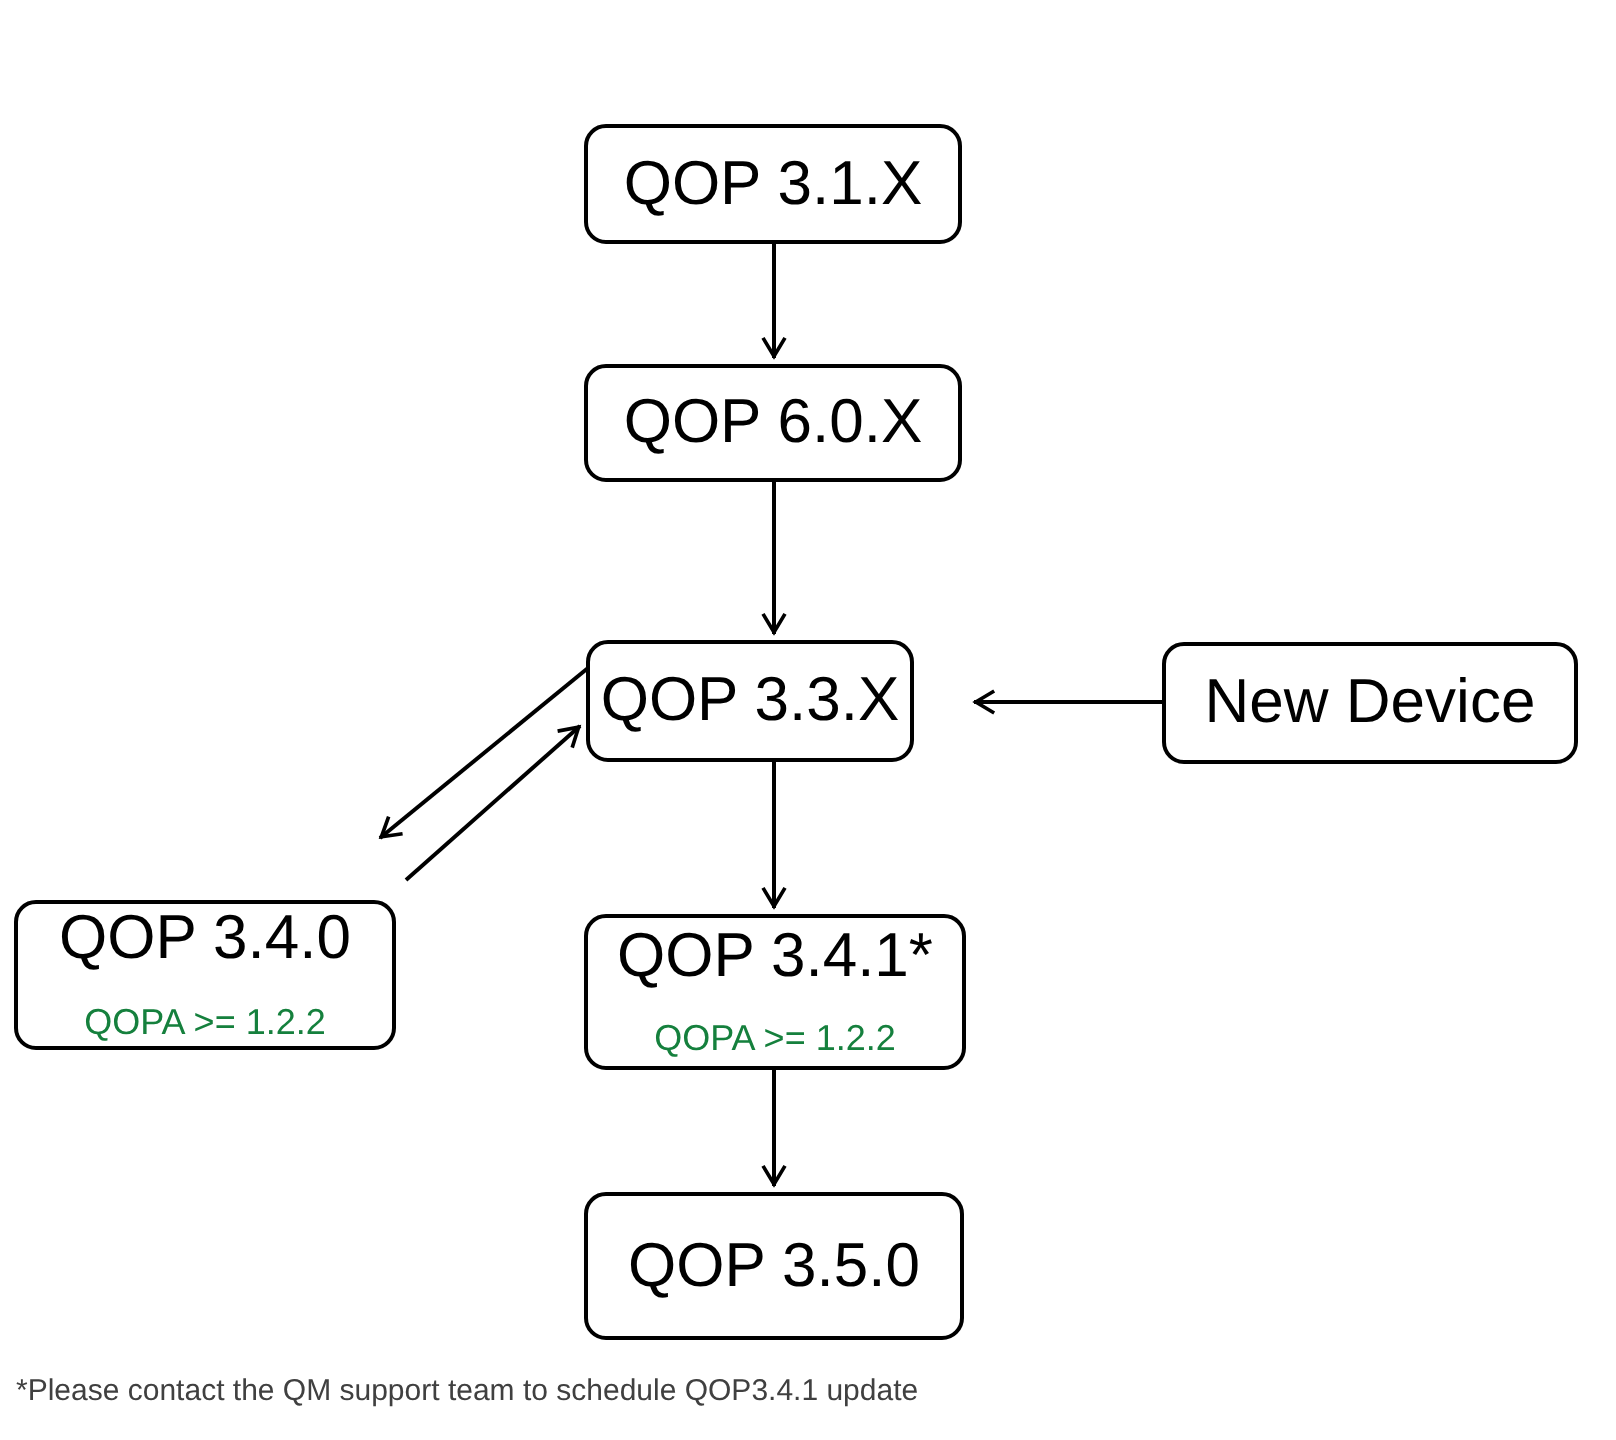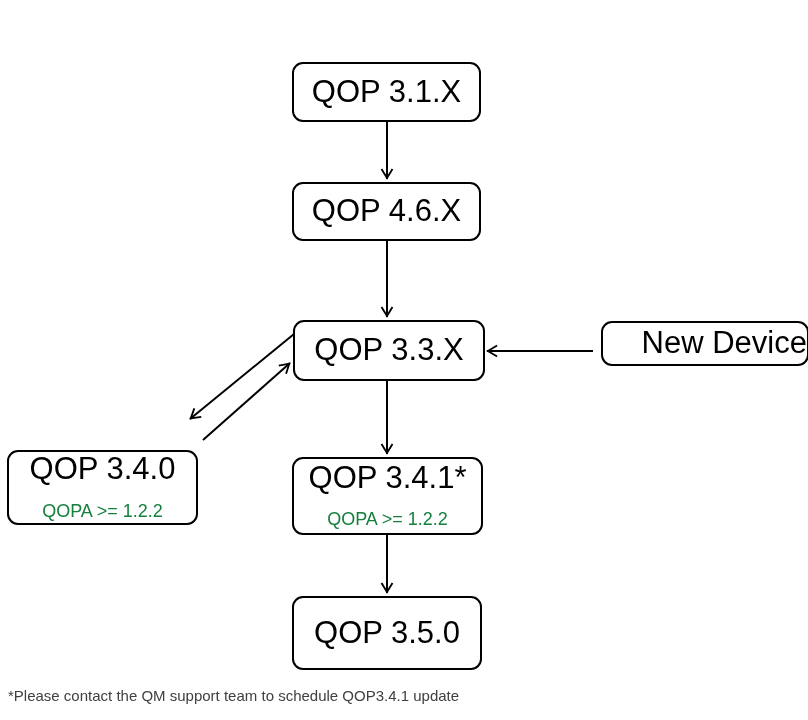--- a/index.html
+++ b/index.html
@@ -44,22 +44,22 @@
   .node .sub {
     font-size: 18px;
     line-height: 1.15;
     margin-top: 2px;
     white-space: nowrap;
     color: #15803d;
   }
   
   .n-qop31x   { left: 292px; top: 42px;  width: 189px; height: 60px; margin-top: 20px; }
   .n-qop32x   { left: 292px; top: 182px; width: 189px; height: 59px; }
-  .n-qop33x   { left: 293px; top: 320px; width: 192px; height: 61px; }
-  .n-newdev   { left: 601px; top: 321px; width: 208px; height: 45px; align-items: flex-end; }
+  .n-qop33x   { left: 293px; top: 320px; width: 164px; height: 61px; }
+  .n-newdev   { left: 581px; top: 321px; width: 208px; height: 61px; }
   .n-qop340   { left: 7px;   top: 450px; width: 191px; height: 75px; gap: 14px; }
   .n-qop341   { left: 292px; top: 457px; width: 191px; height: 78px; gap: 12px; }
   .n-qop350   { left: 292px; top: 596px; width: 190px; height: 74px; }
   .footnote {
     position: absolute;
     left: 8px;
     top: 687px;
     font-size: 15px;
     color: #404040;
     white-space: nowrap;
@@ -83,21 +83,21 @@
     <line x1="203" y1="440" x2="290" y2="363" stroke="#000000" stroke-width="2" marker-end="url(#vhead)"></line>
     <line x1="387" y1="381" x2="387" y2="454" stroke="#000000" stroke-width="2" marker-end="url(#vhead)"></line>
     <line x1="387" y1="535" x2="387" y2="593" stroke="#000000" stroke-width="2" marker-end="url(#vhead)"></line>
   </svg>
 
   <div class="node n-qop31x">
     <span class="label">QOP 3.1.X</span>
   </div>
 
   <div class="node n-qop32x">
-    <span class="label">QOP 4.6.X</span>
+    <span class="label">QOP 6.0.X</span>
   </div>
 
   <div class="node n-qop33x">
     <span class="label">QOP 3.3.X</span>
   </div>
 
   <div class="node n-newdev">
     <span class="label">New Device</span>
   </div>
 

